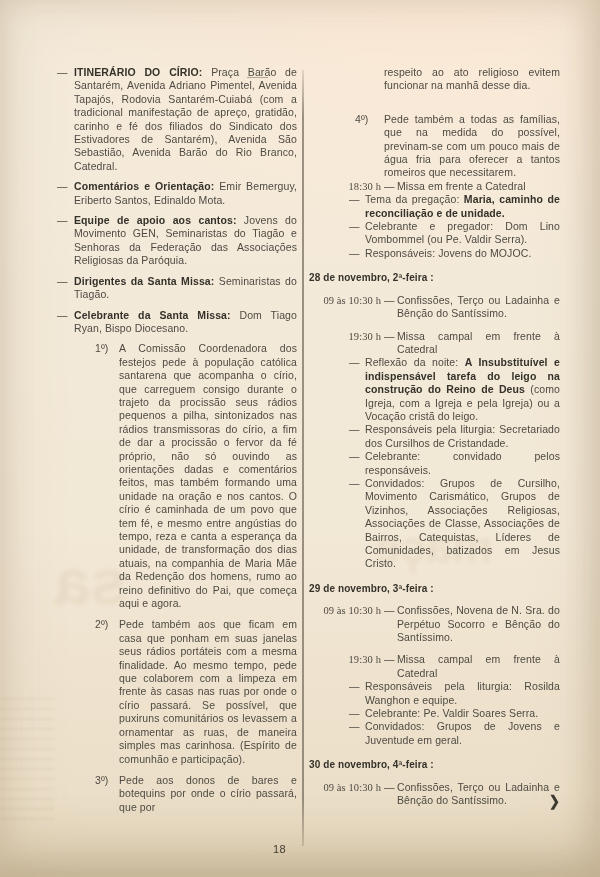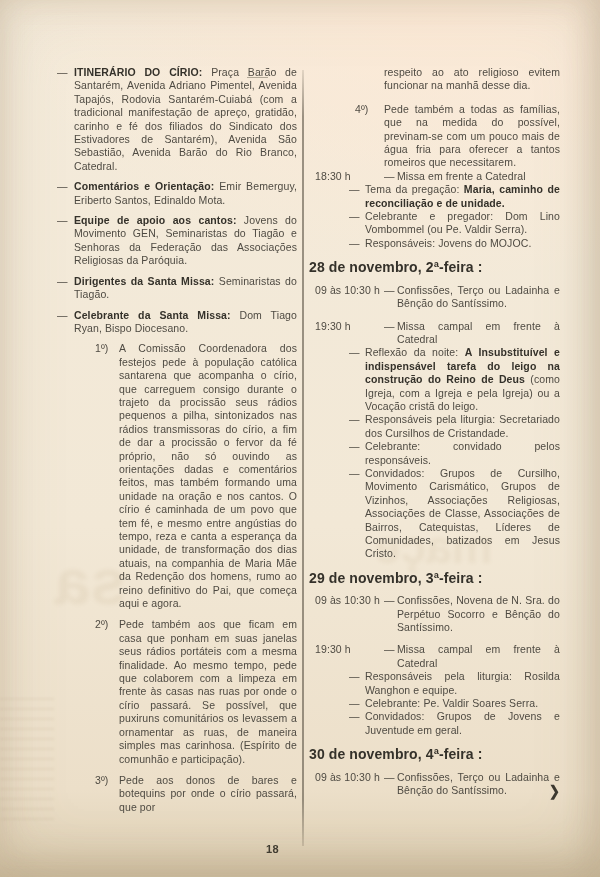--- a/index.html
+++ b/index.html
@@ -28,30 +28,30 @@
   .col-left, .col-right{font-size:10.5px;line-height:13.4px;text-align:justify;letter-spacing:.1px;}
   b,.b,.lbl,.date,.marker{font-weight:700;color:#34312a;}
   
   .li{position:relative;padding-left:17px;margin-bottom:7px;}
   .li::before{content:"\2014";position:absolute;left:0;top:0;color:#4e4a42;}
   
   .num{position:relative;padding-left:62px;margin-bottom:8px;}
   .num .marker{position:absolute;left:38px;top:0;font-weight:400;color:#4e4a42;}
   .num-r{position:relative;padding-left:75px;}
   .num-r .marker{position:absolute;left:46px;top:0;font-weight:400;color:#4e4a42;}
-  .cont{padding-left:75px;margin-bottom:10px;}
+  .cont{padding-left:75px;margin-bottom:20px;}
   
   .sched{margin-bottom:9px;}
   .sched-head{position:relative;padding-left:88px;}
-  .sched-head .time{position:absolute;left:6px;top:0;width:72px;text-align:left;white-space:nowrap;}
+  .sched-head .time{position:absolute;left:0;top:0;width:72px;text-align:right;white-space:nowrap;font-family:Liberation Serif, serif;}
   .sched-head::before{content:"\2014";position:absolute;left:75px;top:0;}
   .det{position:relative;padding-left:56px;}
   .det::before{content:"\2014";position:absolute;left:40px;top:0;}
-  .date{margin:11px 0 9px 0;font-size:14px;}
-  .pageno{position:absolute;left:266px;top:843px;font-weight:700;font-size:11px;color:#3b382f;letter-spacing:.5px;}
+  .date{margin:11px 0 9px 0;font-size:10px;}
+  .pageno{position:absolute;left:273px;top:843px;font-weight:400;font-size:11px;color:#3b382f;letter-spacing:.5px;}
   .cont-mark{position:absolute;right:0;bottom:-1px;font-weight:700;font-size:13px;color:#3b382f;transform:scaleY(1.1);}
   
   .ghost{position:absolute;transform:scaleX(-1);filter:blur(2px);opacity:.07;font-weight:700;
     color:#8a6a35;pointer-events:none;font-family:"Liberation Sans",sans-serif;}
   .ghost-left{left:55px;top:545px;font-size:64px;}
   .ghost-right{left:375px;top:520px;font-size:46px;}
   .ghost-lines{position:absolute;left:0;top:690px;width:54px;height:130px;opacity:.22;filter:blur(1.5px);
     background:repeating-linear-gradient(0deg, rgba(120,90,50,.35) 0 2px, transparent 2px 10px);pointer-events:none;}
 </style>
 </head>

